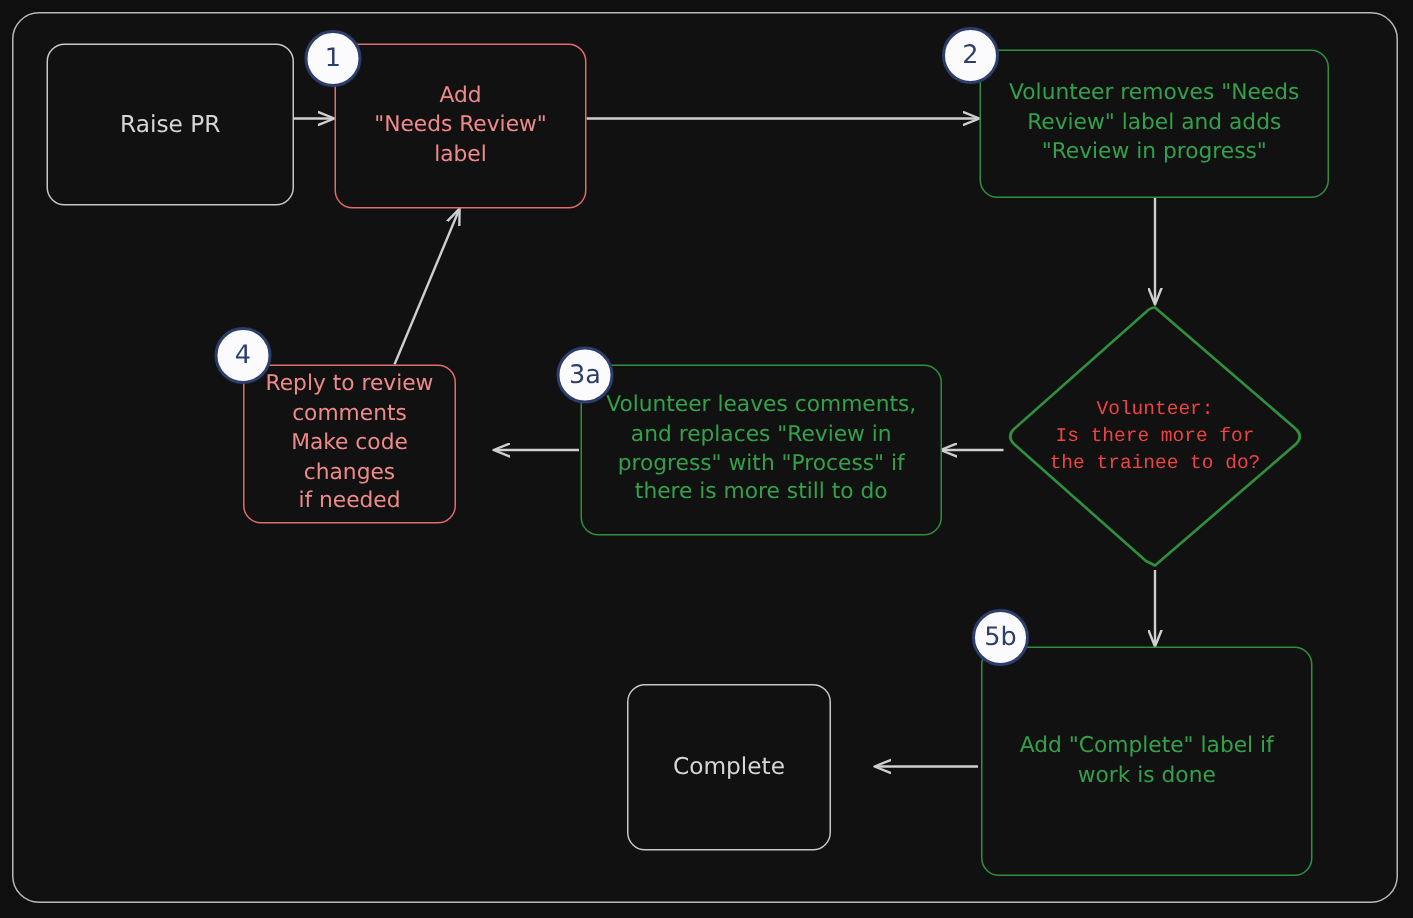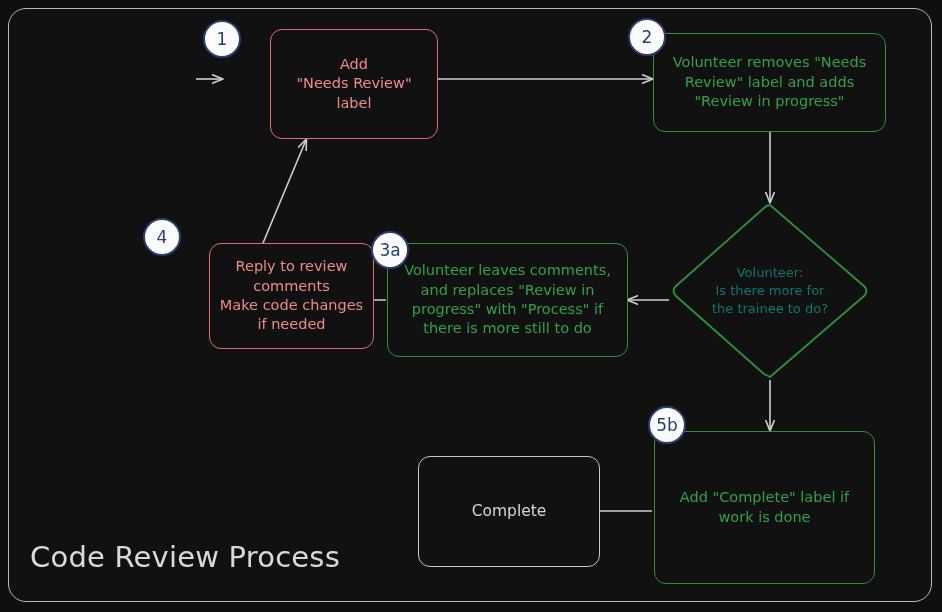--- a/index.html
+++ b/index.html
@@ -50,21 +50,20 @@
   }
   .node.plain {
     border: 1.6px solid #c8c8c8;
     color: #d6d6d6;
     font-size: 15.5px;
   }
   .node.red {
     border: 1.7px solid #e06c6c;
     color: #ef8a8a;
     font-size: 14.5px;
-    margin-left: 47px;
   }
   .node.green {
     border: 1.8px solid #2f8f3f;
     color: #33a04a;
     font-size: 14.5px;
   }
   .node-text {
     padding: 0 8px;
     white-space: pre-line;
   }
@@ -81,24 +80,25 @@
   .diamond-label {
     position: absolute;
     left: 0;
     top: 0;
     width: 100%;
     height: 100%;
     display: flex;
     align-items: center;
     justify-content: center;
     text-align: center;
-    color: #0f766e;
+    color: #ef4444;
     font-size: 13px;
     line-height: 1.4;
     white-space: pre-line;
+    font-family: Liberation Mono, monospace;
   }
   
   .badge {
     position: absolute;
     width: 34px;
     height: 34px;
     border-radius: 50%;
     background: #fbfbfd;
     border: 2.2px solid #2c3e6b;
     color: #2c3e6b;
@@ -143,20 +143,23 @@
 
     <line x1="770" y1="380" x2="770" y2="430" stroke="#cfcfcf" stroke-width="1.6" marker-end="url(#ah)"></line>
 
     <line x1="386" y1="300" x2="330" y2="300" stroke="#cfcfcf" stroke-width="1.6" marker-end="url(#ah)"></line>
 
     <line x1="263" y1="243" x2="306" y2="140" stroke="#cfcfcf" stroke-width="1.6" marker-end="url(#ah)"></line>
 
     <line x1="652" y1="511" x2="584" y2="511" stroke="#cfcfcf" stroke-width="1.6" marker-end="url(#ah)"></line>
   </svg>
 
+  <div class="node plain" style="left:31px; top:29px; width:165px; height:108px;">
+    <span class="node-text">Raise PR</span>
+  </div>
 
   <div class="node red" style="left:223px; top:29px; width:168px; height:110px;">
     <span class="node-text">Add
 "Needs Review"
 label</span>
   </div>
   <div class="badge" style="left:203px; top:20px;">1</div>
 
   <div class="node green" style="left:653px; top:33px; width:233px; height:99px;">
     <span class="node-text">Volunteer removes "Needs
@@ -175,33 +178,32 @@
   </div>
 
   <div class="node green" style="left:387px; top:243px; width:241px; height:114px;">
     <span class="node-text">Volunteer leaves comments,
 and replaces "Review in
 progress" with "Process" if
 there is more still to do</span>
   </div>
   <div class="badge" style="left:371px; top:231px;">3a</div>
 
-  <div class="node red" style="left:162px; top:243px; width:165px; height:106px;">
+  <div class="node red" style="left:162px; top:243px; width:142px; height:106px;">
     <span class="node-text">Reply to review
 comments
 Make code changes
 if needed</span>
   </div>
   <div class="badge" style="left:143px; top:218px;">4</div>
 
   <div class="node green" style="left:654px; top:431px; width:221px; height:153px;">
     <span class="node-text">Add "Complete" label if
 work is done</span>
   </div>
   <div class="badge" style="left:648px; top:406px;">5b</div>
 
-  <div class="node plain" style="left:418px; top:456px; width:182px; height:111px;">
+  <div class="node plain" style="left:418px; top:456px; width:136px; height:111px;">
     <span class="node-text">Complete</span>
   </div>
 
-  <div id="title">Code Review Process</div>
 
 </div>
 
 </body></html>

